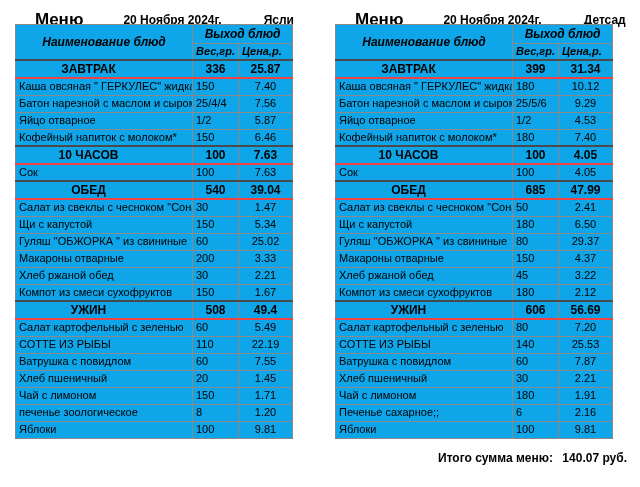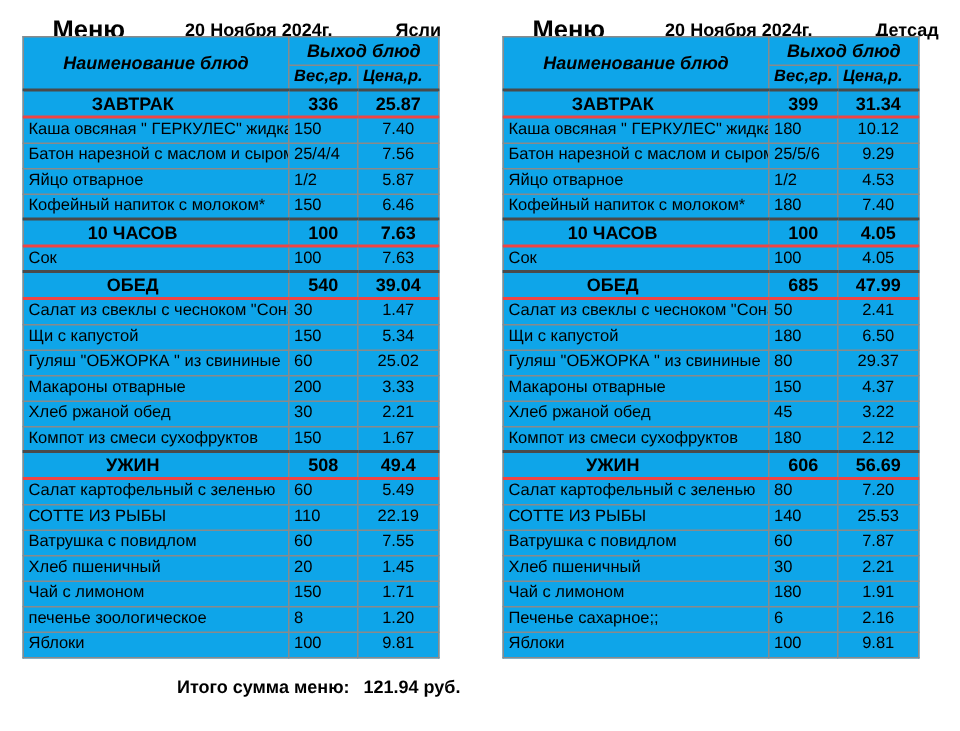--- a/index.html
+++ b/index.html
@@ -272,24 +272,20 @@
             <td class="d-wt">8</td>
             <td class="d-price">1.20</td>
           </tr>
           <tr class="dish">
             <td class="d-name">Яблоки</td>
             <td class="d-wt">100</td>
             <td class="d-price">9.81</td>
           </tr>
         </tbody>
     </table>
-    <div class="total">
-      <span class="tlabel">Итого сумма меню:</span>
-      <span class="tval">121.94 руб.</span>
-    </div>
   </div>
 
   <div class="panel panel-right">
     <div class="titlebar">
       <span class="title-main">Меню</span>
       <span class="title-date">20 Ноября 2024г.</span>
       <span class="title-group">Детсад</span>
     </div>
     <table class="menu">
       <colgroup>
@@ -413,14 +409,18 @@
             <td class="d-wt">6</td>
             <td class="d-price">2.16</td>
           </tr>
           <tr class="dish">
             <td class="d-name">Яблоки</td>
             <td class="d-wt">100</td>
             <td class="d-price">9.81</td>
           </tr>
         </tbody>
     </table>
+    <div class="total">
+      <span class="tlabel">Итого сумма меню:</span>
+      <span class="tval">140.07 руб.</span>
+    </div>
   </div>
 </div>
 
 </body></html>

